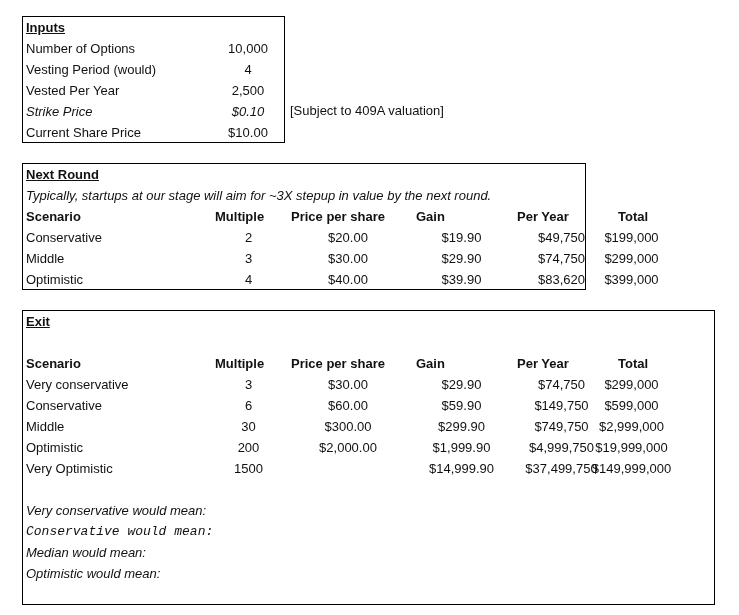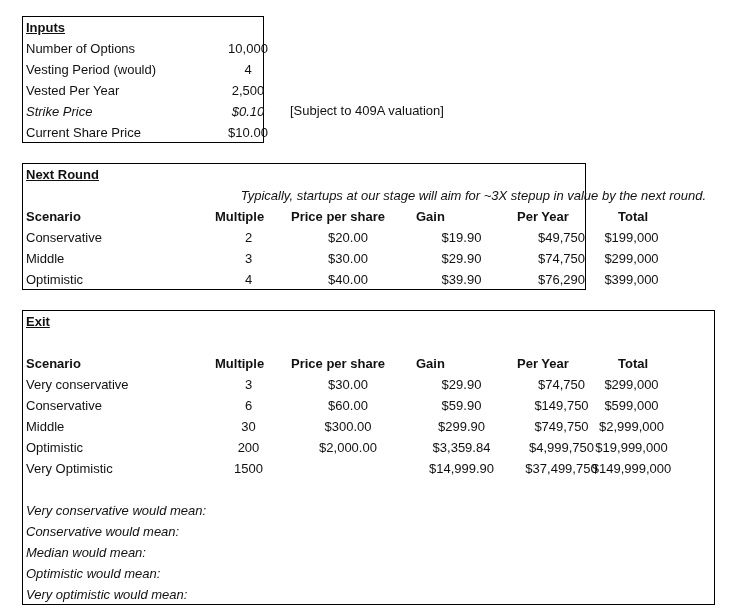--- a/index.html
+++ b/index.html
@@ -35,21 +35,21 @@
       line-height: 21px;
       white-space: nowrap;
       overflow: visible;
     }
     .r { text-align: center; }
     .b { font-weight: bold; }
     .u { text-decoration: underline; }
     .i { font-style: italic; }
 
     
-    #inputs-box { left: 22px; top: 16px; width: 242px; height: 127px; padding-left: 20px; }
+    #inputs-box { left: 22px; top: 16px; width: 263px; height: 127px; padding-left: 20px; }
     #inputs-box .lbl { left: 3px; width: 200px; }
     #inputs-box .val { left: 190px; width: 70px; }
 
     #note-409a {
       position: absolute;
       left: 290px;
       top: 100px;
       height: 21px;
       line-height: 21px;
       white-space: nowrap;
@@ -99,21 +99,21 @@
     <span class="cell lbl">Current Share Price</span>
     <span class="cell val r">$10.00</span>
   </div>
 </div>
 <span id="note-409a">[Subject to 409A valuation]</span>
 
 <div class="box" id="nextround-box">
   <div class="row" style="top:0px; width:100%;">
     <span class="cell cA b u">Next Round</span>
   </div>
-  <div class="row" style="top:21px; width:100%;text-align:right;">
+  <div class="row" style="top:21px; width:100%;">
     <span class="cell wide i">Typically, startups at our stage will aim for ~3X stepup in value by the next round.</span>
   </div>
   <div class="row" style="top:42px; width:100%;">
     <span class="cell cA b">Scenario</span>
     <span class="cell cB-h b">Multiple</span>
     <span class="cell cC-h b">Price per share</span>
     <span class="cell cD-h b">Gain</span>
     <span class="cell cE-h b">Per Year</span>
     <span class="cell cF-h b">Total</span>
   </div>
@@ -131,21 +131,21 @@
     <span class="cell cC r">$30.00</span>
     <span class="cell cD r">$29.90</span>
     <span class="cell cE r">$74,750</span>
     <span class="cell cF r">$299,000</span>
   </div>
   <div class="row" style="top:105px; width:100%;">
     <span class="cell cA">Optimistic</span>
     <span class="cell cB r">4</span>
     <span class="cell cC r">$40.00</span>
     <span class="cell cD r">$39.90</span>
-    <span class="cell cE r">$76,290</span>
+    <span class="cell cE r">$83,620</span>
     <span class="cell cF r">$399,000</span>
   </div>
 </div>
 
 <div class="box" id="exit-box">
   <div class="row" style="top:0px; width:100%;">
     <span class="cell cA b u">Exit</span>
   </div>
   <div class="row" style="top:42px; width:100%;">
     <span class="cell cA b">Scenario</span>
@@ -176,40 +176,37 @@
     <span class="cell cB r">30</span>
     <span class="cell cC r">$300.00</span>
     <span class="cell cD r">$299.90</span>
     <span class="cell cE r">$749,750</span>
     <span class="cell cF r">$2,999,000</span>
   </div>
   <div class="row" style="top:126px; width:100%;">
     <span class="cell cA">Optimistic</span>
     <span class="cell cB r">200</span>
     <span class="cell cC r">$2,000.00</span>
-    <span class="cell cD r">$3,359.84</span>
+    <span class="cell cD r">$1,999.90</span>
     <span class="cell cE r">$4,999,750</span>
     <span class="cell cF r">$19,999,000</span>
   </div>
   <div class="row" style="top:147px; width:100%;">
     <span class="cell cA">Very Optimistic</span>
     <span class="cell cB r">1500</span>
     <span class="cell cD r">$14,999.90</span>
     <span class="cell cE r">$37,499,750</span>
     <span class="cell cF r">$149,999,000</span>
   </div>
 
   <div class="row" style="top:189px; width:100%;">
     <span class="cell cA i">Very conservative would mean:</span>
   </div>
-  <div class="row" style="top:210px; width:100%;">
+  <div class="row" style="top:210px; width:100%;font-family:Liberation Mono, monospace;">
     <span class="cell cA i">Conservative would mean:</span>
   </div>
   <div class="row" style="top:231px; width:100%;">
     <span class="cell cA i">Median would mean:</span>
   </div>
   <div class="row" style="top:252px; width:100%;">
     <span class="cell cA i">Optimistic would mean:</span>
   </div>
-  <div class="row" style="top:273px; width:100%;">
-    <span class="cell cA i">Very optimistic would mean:</span>
-  </div>
 </div>
 
 </body></html>

